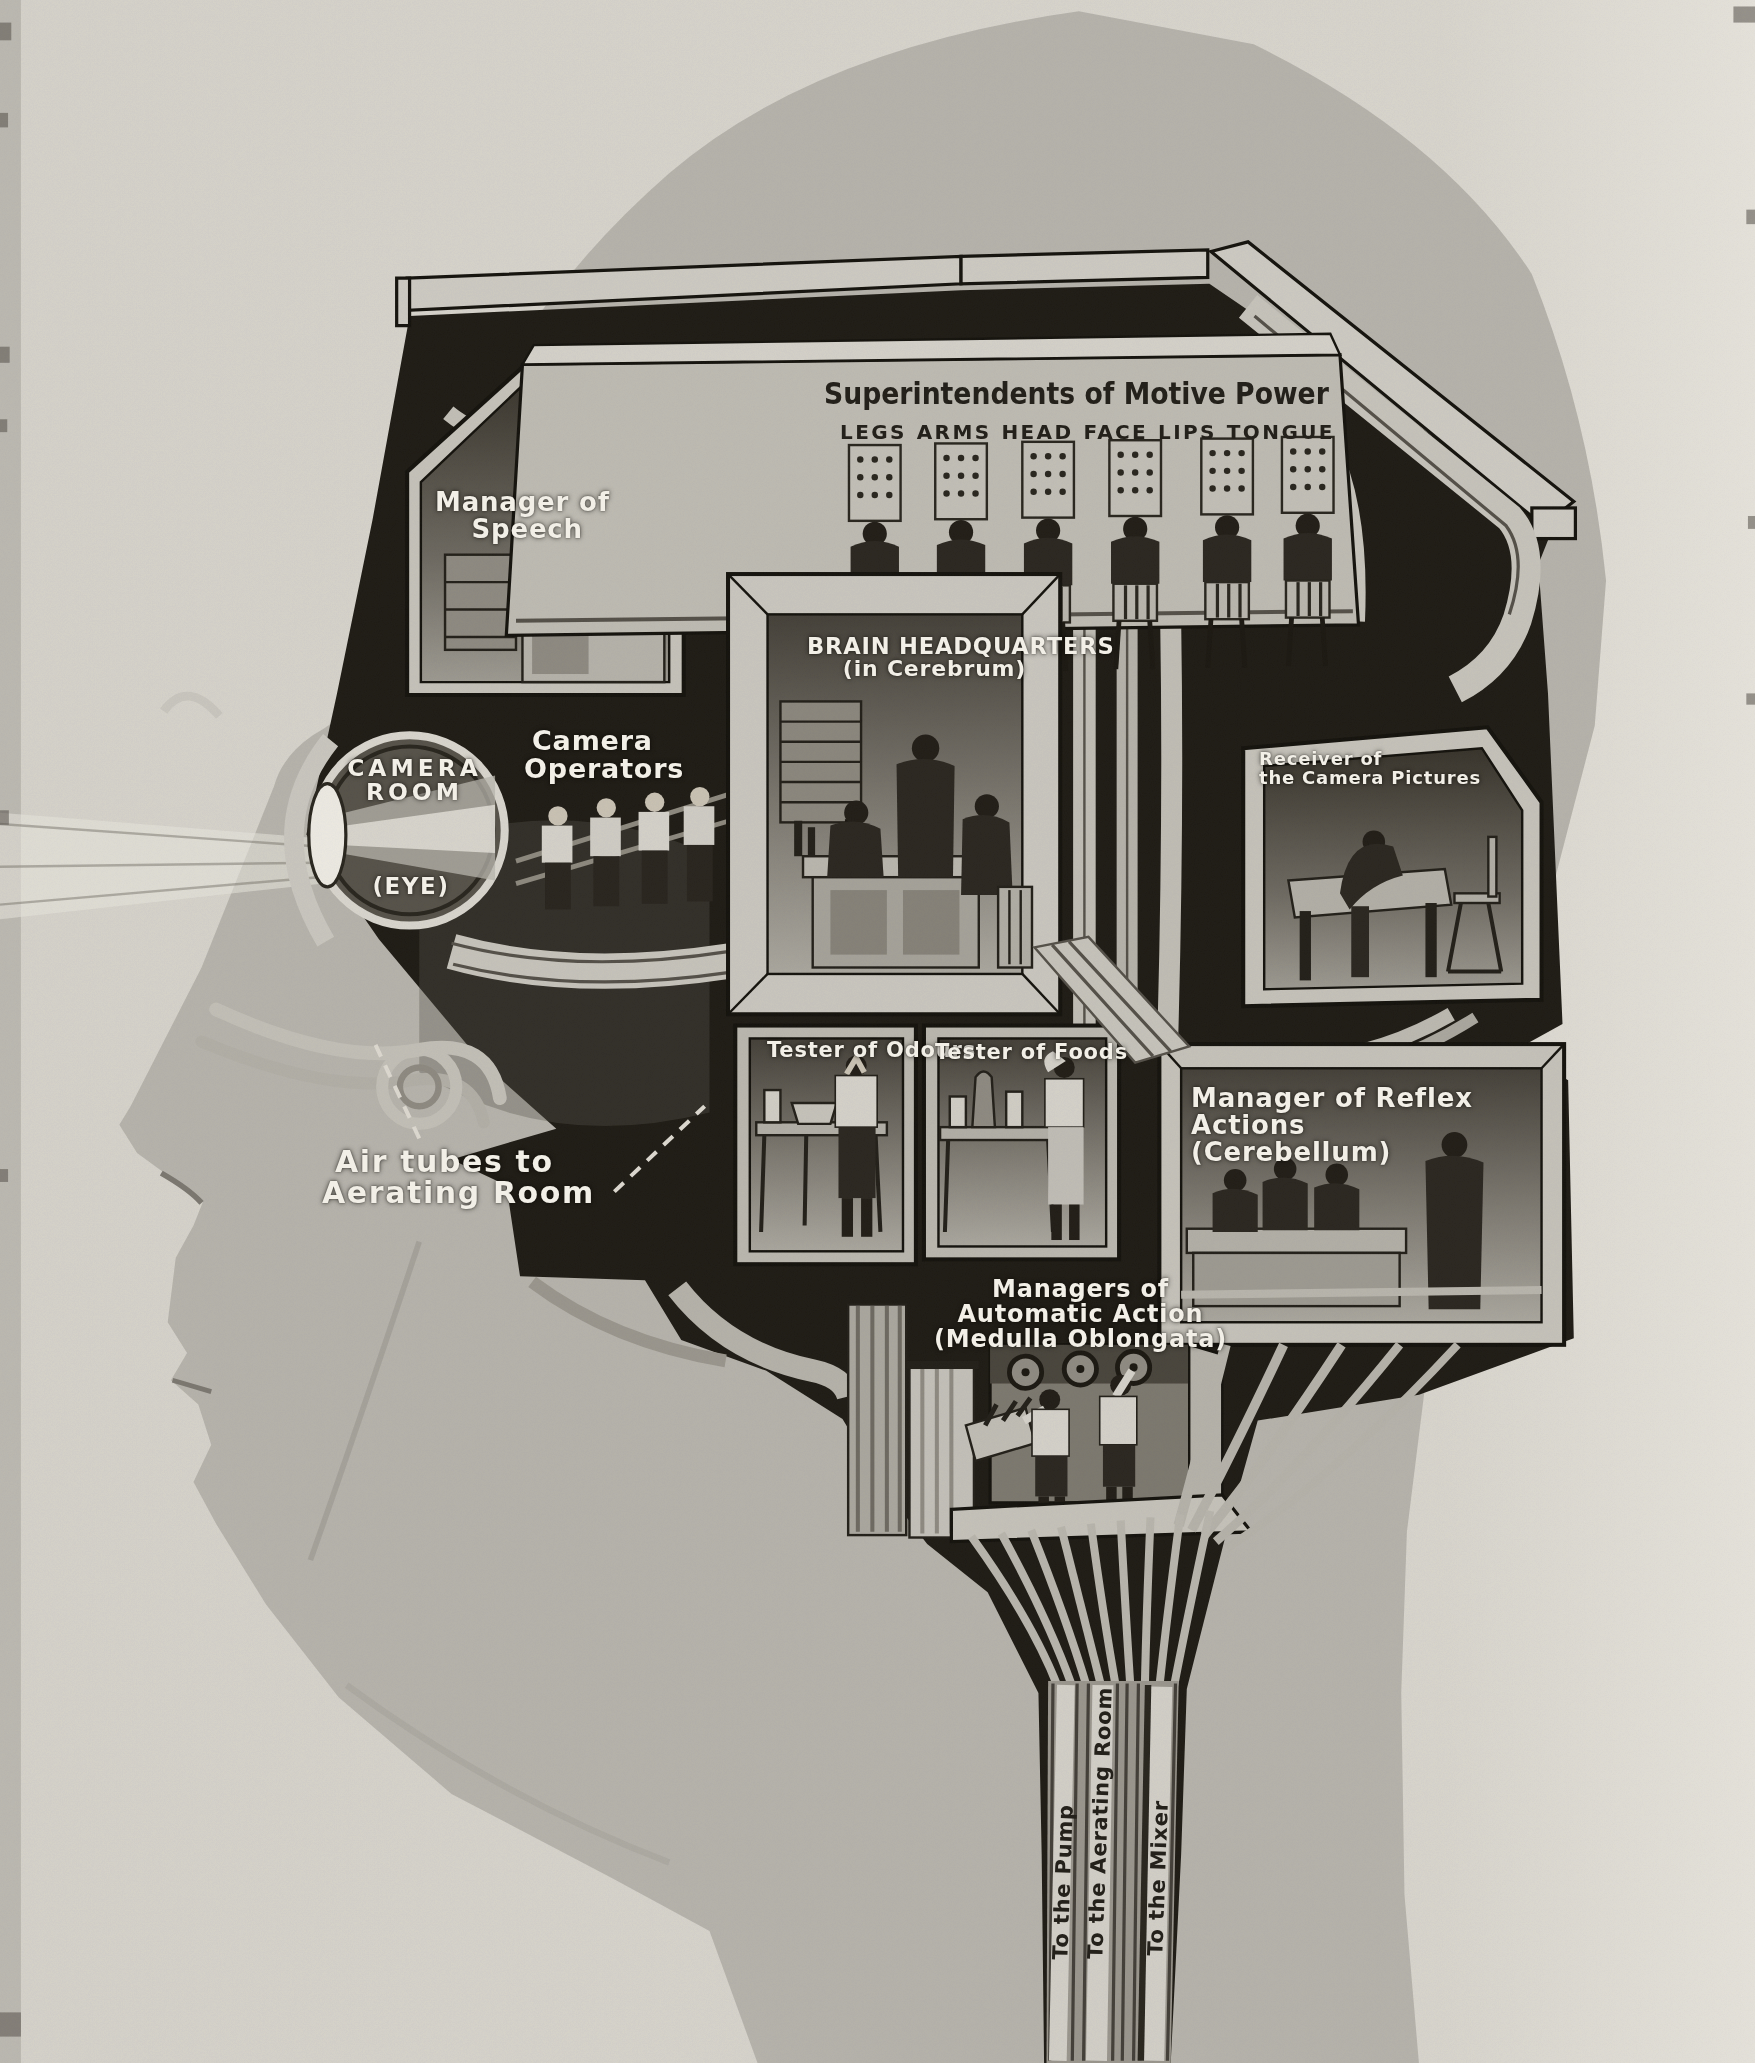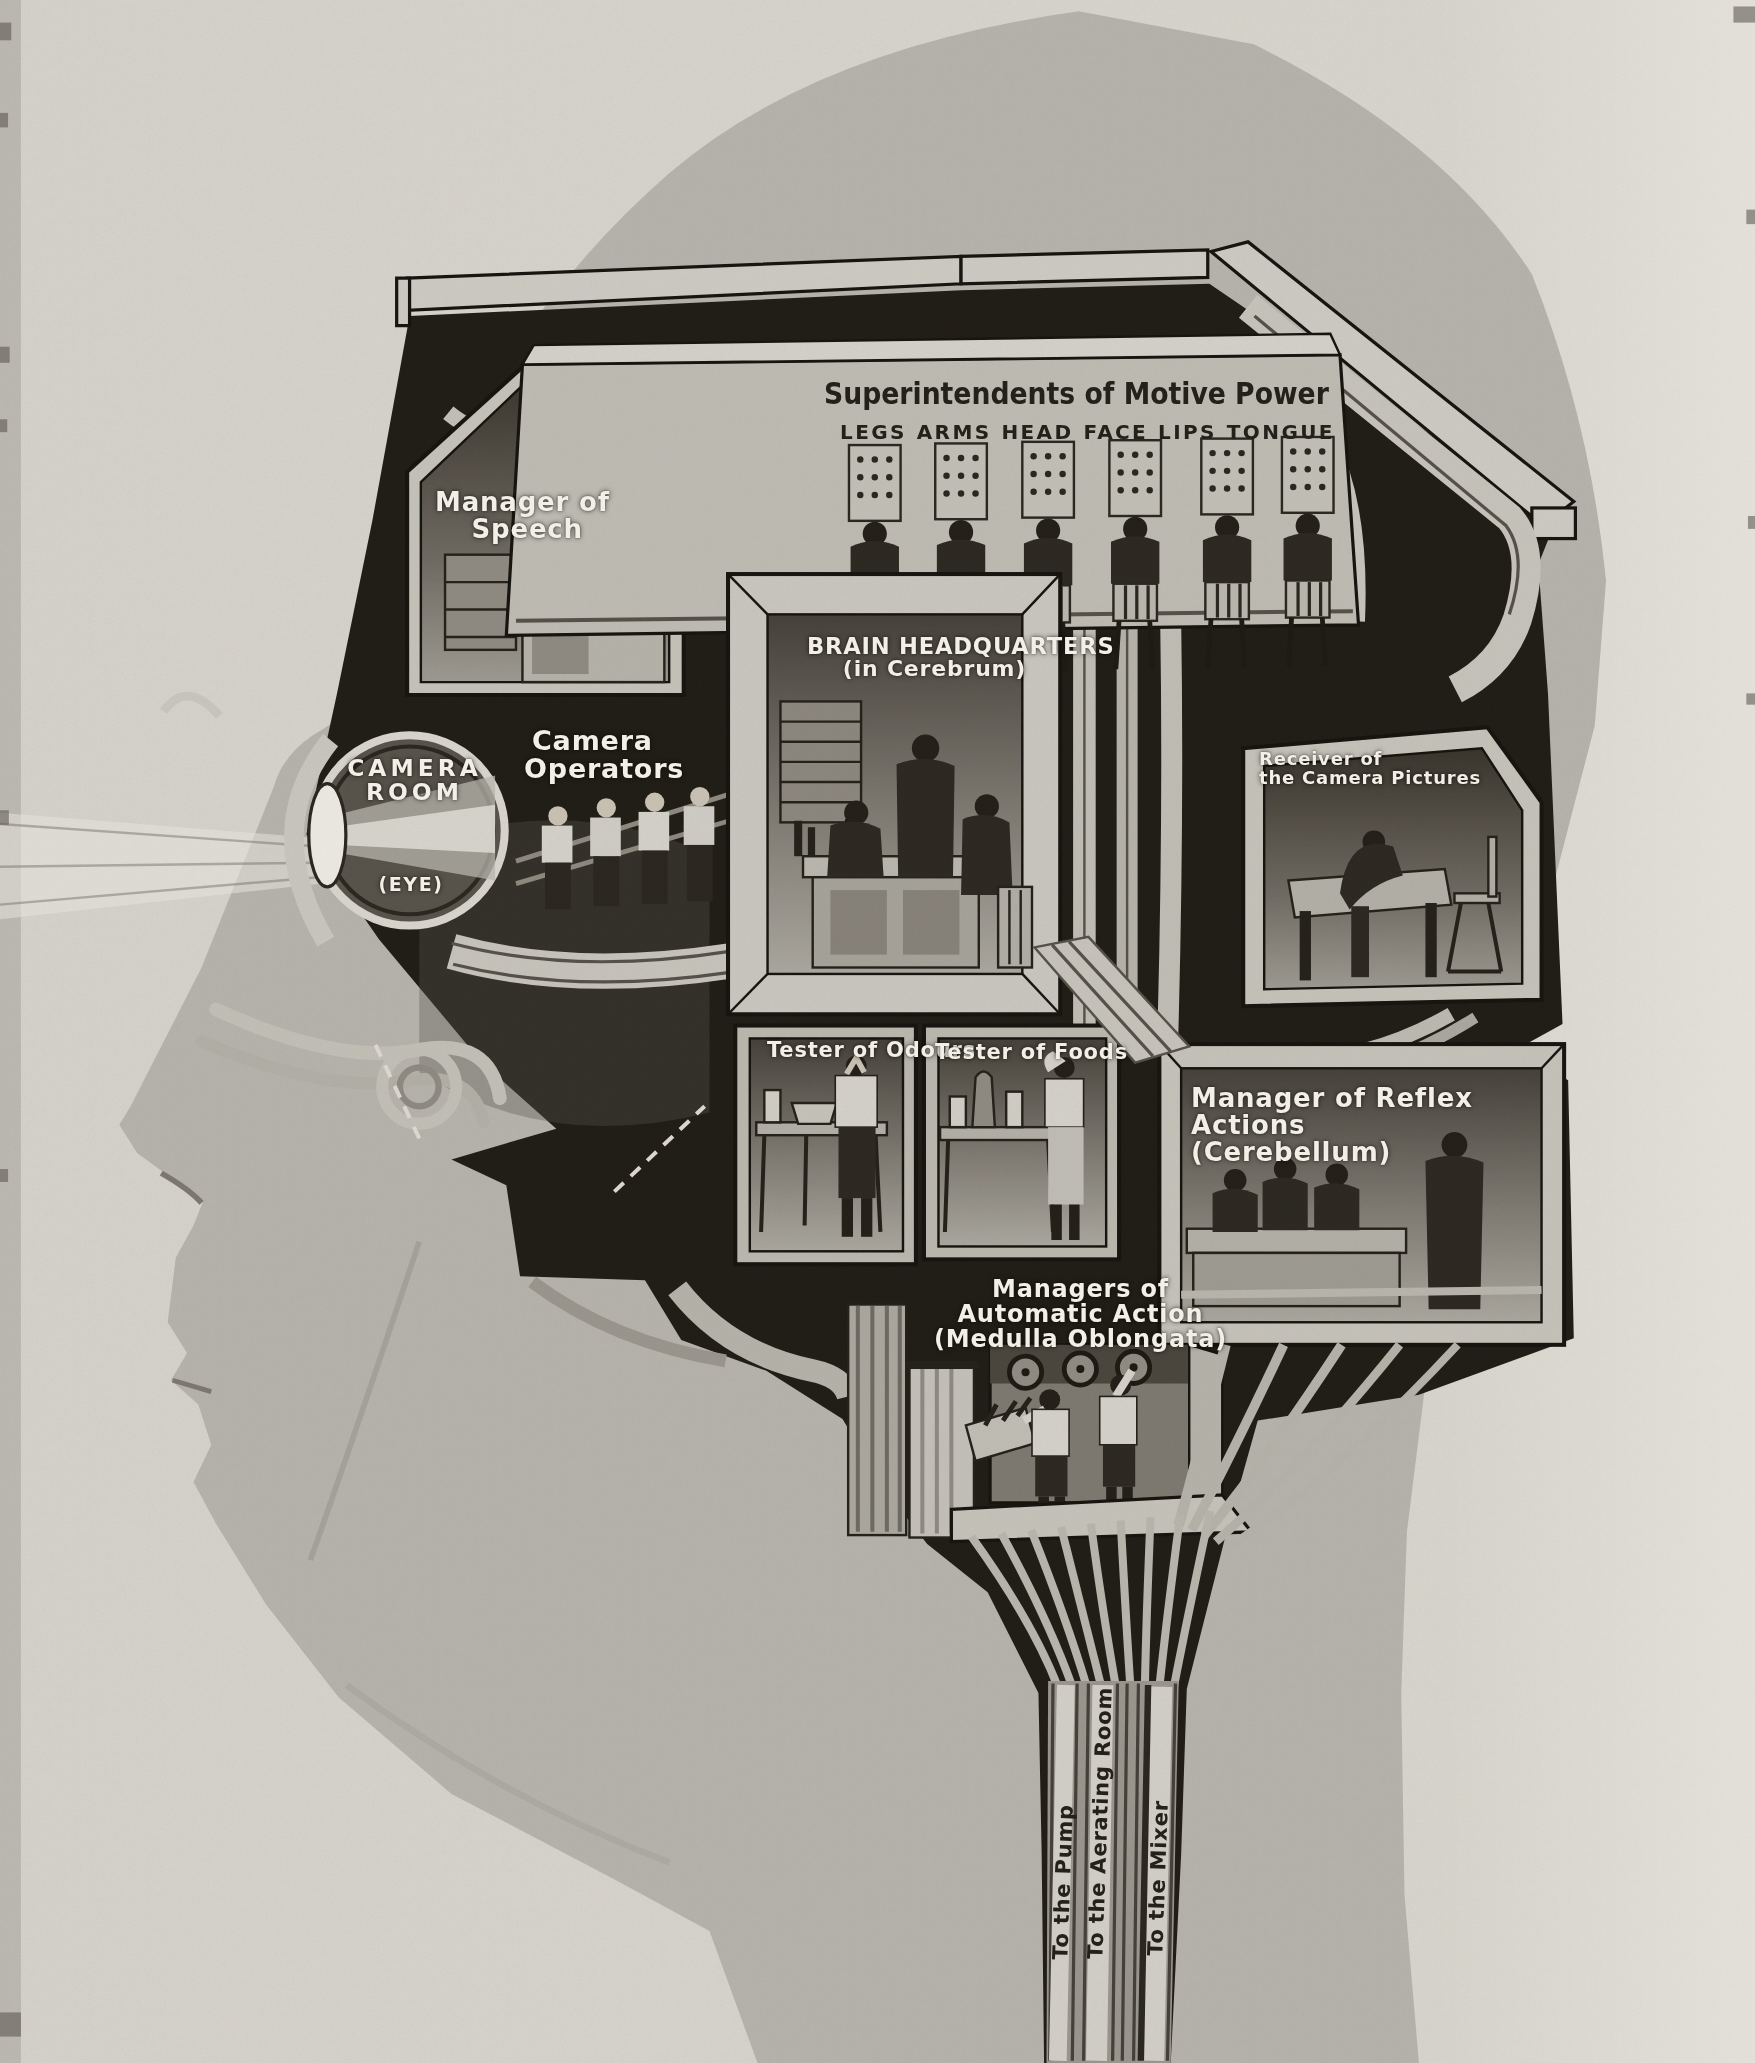--- a/index.html
+++ b/index.html
@@ -398,21 +398,21 @@
 
 <div class="lbl center" style="left:767px;top:635px;width:255px;font-size:22.6px;margin-left:40px;">
   <div><span>BRAIN HEADQUARTERS</span></div>
   <div style="font-size:22px;"><span>(in Cerebrum)</span></div>
 </div>
 
 <div class="lbl center" style="left:345px;top:756px;width:139px;font-size:23.4px;letter-spacing:4px;">
   <div><span>CAMERA</span></div>
   <div><span>ROOM</span></div>
 </div>
-<div class="lbl center" style="left:345px;top:875px;width:132px;font-size:19px;letter-spacing:1.6px;">
+<div class="lbl center" style="left:345px;top:875px;width:132px;font-size:23px;letter-spacing:1.6px;">
   <span>(EYE)</span>
 </div>
 
 <div class="lbl" style="left:524px;top:727px;font-size:27px;">
   <div style="padding-left:8px;"><span>Camera</span></div>
   <div><span>Operators</span></div>
 </div>
 
 <div class="lbl" style="left:1259px;top:750px;font-size:18px;">
   <div><span>Receiver of</span></div>
@@ -431,20 +431,24 @@
   <div><span>Automatic Action</span></div>
   <div><span>(Medulla Oblongata)</span></div>
 </div>
 
 <div class="lbl" style="left:1191px;top:1085px;font-size:26px;">
   <div><span>Manager of Reflex</span></div>
   <div><span>Actions</span></div>
   <div><span>(Cerebellum)</span></div>
 </div>
 
+<div class="lbl" style="left:322px;top:1146px;font-size:30px;letter-spacing:1.6px;">
+  <div style="padding-left:13px;"><span>Air tubes to</span></div>
+  <div><span>Aerating Room</span></div>
+</div>
 
 <div class="lbl dark vert" style="left:1064px;top:1882px;font-size:21px;">
   <span>To the Pump</span>
 </div>
 <div class="lbl dark vert" style="left:1101px;top:1823px;font-size:21px;">
   <span>To the Aerating Room</span>
 </div>
 <div class="lbl dark vert" style="left:1159px;top:1878px;font-size:21px;">
   <span>To the Mixer</span>
 </div>

